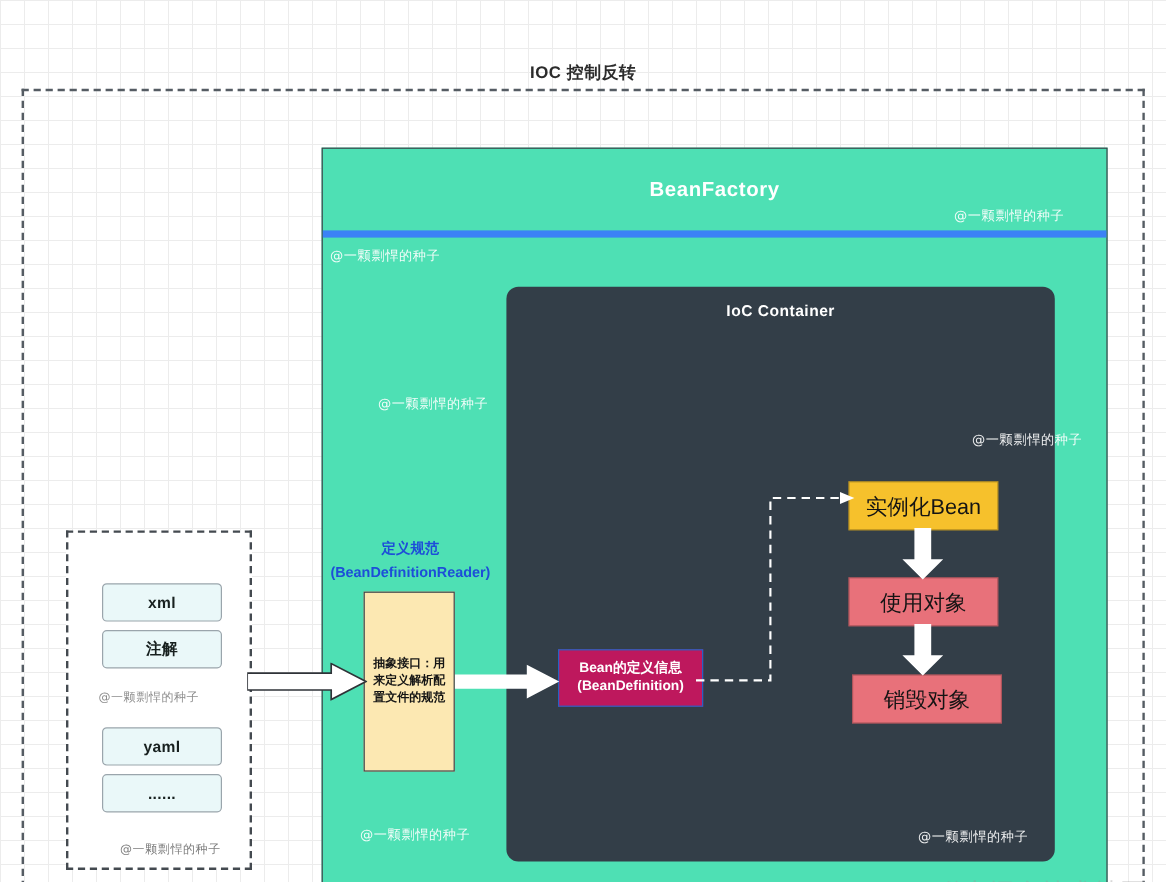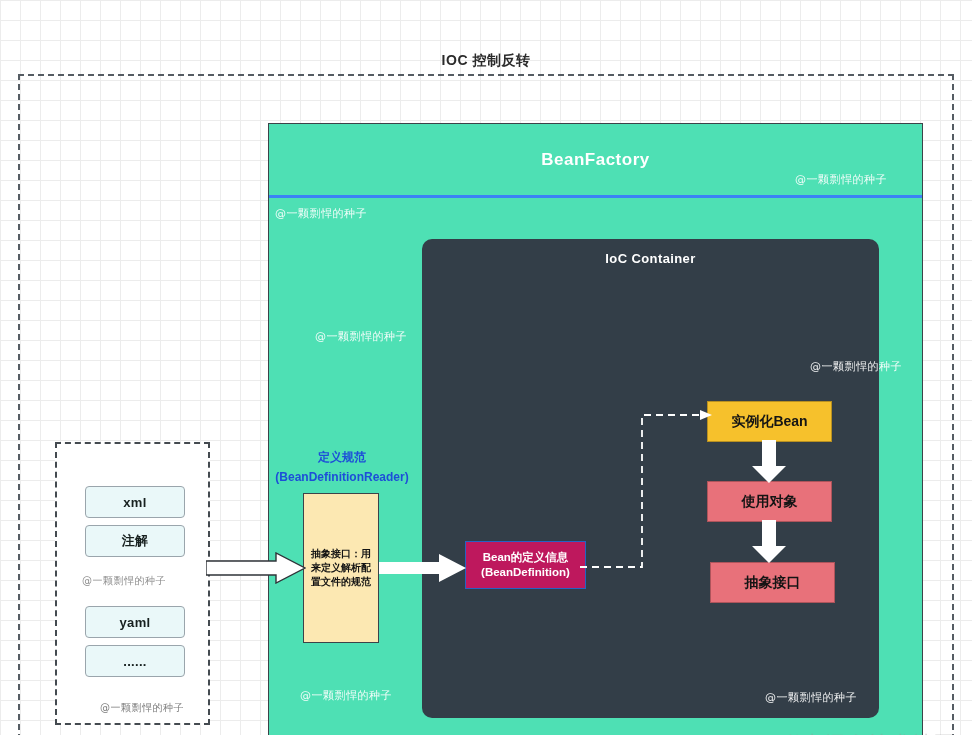--- a/index.html
+++ b/index.html
@@ -57,21 +57,21 @@
   
   .beanfactory{
     position:absolute;left:268px;top:79px;
     width:655px;height:617px;
     background:#4ee0b4;
     border:1px solid #3c4349;
     box-sizing:border-box;
   }
   .bf-header{
     position:absolute;left:0;top:0;width:100%;height:74px;
-    border-bottom:3px solid #3b82f6;
+    border-bottom:6px solid #3b82f6;
     box-sizing:border-box;
     display:flex;align-items:center;justify-content:center;
   }
   .bf-title{
     font-size:17px;font-weight:bold;color:#ffffff;
     letter-spacing:.5px;
   }
 
   
   .ioc-container{
@@ -120,21 +120,21 @@
     text-align:center;
     font-size:11.5px;font-weight:bold;color:#ffffff;
     line-height:15px;
   }
 
   
   .life-box{
     position:absolute;
     box-sizing:border-box;
     display:flex;align-items:center;justify-content:center;
-    font-size:14px;font-weight:bold;color:#141414;
+    font-size:18px;font-weight:normal;color:#141414;
     border:1px solid rgba(0,0,0,.25);
   }
   .life-instantiate{left:707px;top:357px;width:125px;height:41px;background:#f6c12c;}
   .life-use{left:707px;top:437px;width:125px;height:41px;background:#e8717a;}
   .life-destroy{left:710px;top:518px;width:125px;height:41px;background:#e8717a;}
 
   
   .arrow-hollow{
     position:absolute;left:206px;top:508px;width:100px;height:32px;
   }
@@ -229,21 +229,21 @@
     </span>
   </div>
 
   <div class="life-box life-instantiate">
     <span>实例化Bean</span>
   </div>
   <div class="life-box life-use">
     <span>使用对象</span>
   </div>
   <div class="life-box life-destroy">
-    <span>抽象接口</span>
+    <span>销毁对象</span>
   </div>
 
   <svg class="arrow-hollow" viewBox="0 0 100 32">
     <polygon points="0,9 70,9 70,1 99,16 70,31 70,23 0,23" fill="#ffffff" stroke="#2f3338" stroke-width="1.4"></polygon>
   </svg>
 
   <svg class="arrow-solid-1" viewBox="0 0 88 32">
     <polygon points="0,10 60,10 60,2 87,16 60,30 60,22 0,22" fill="#ffffff"></polygon>
   </svg>
 

